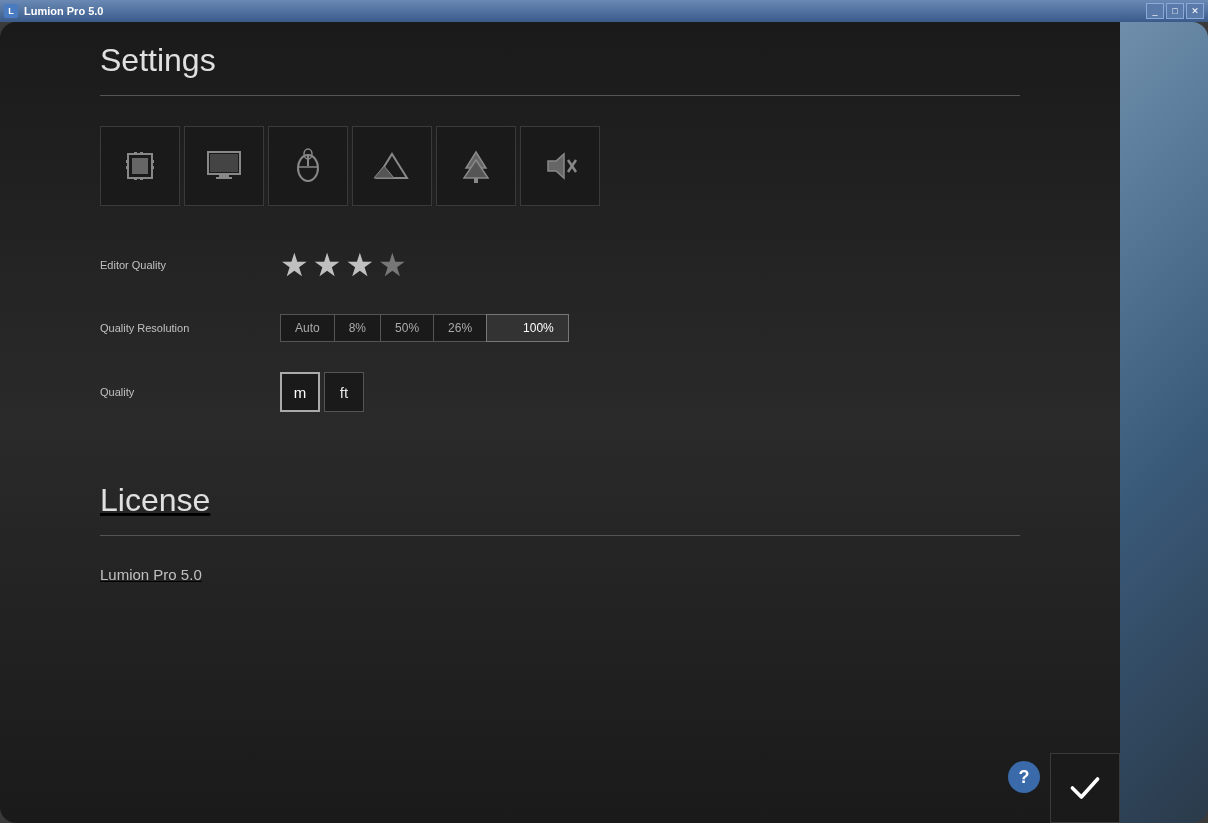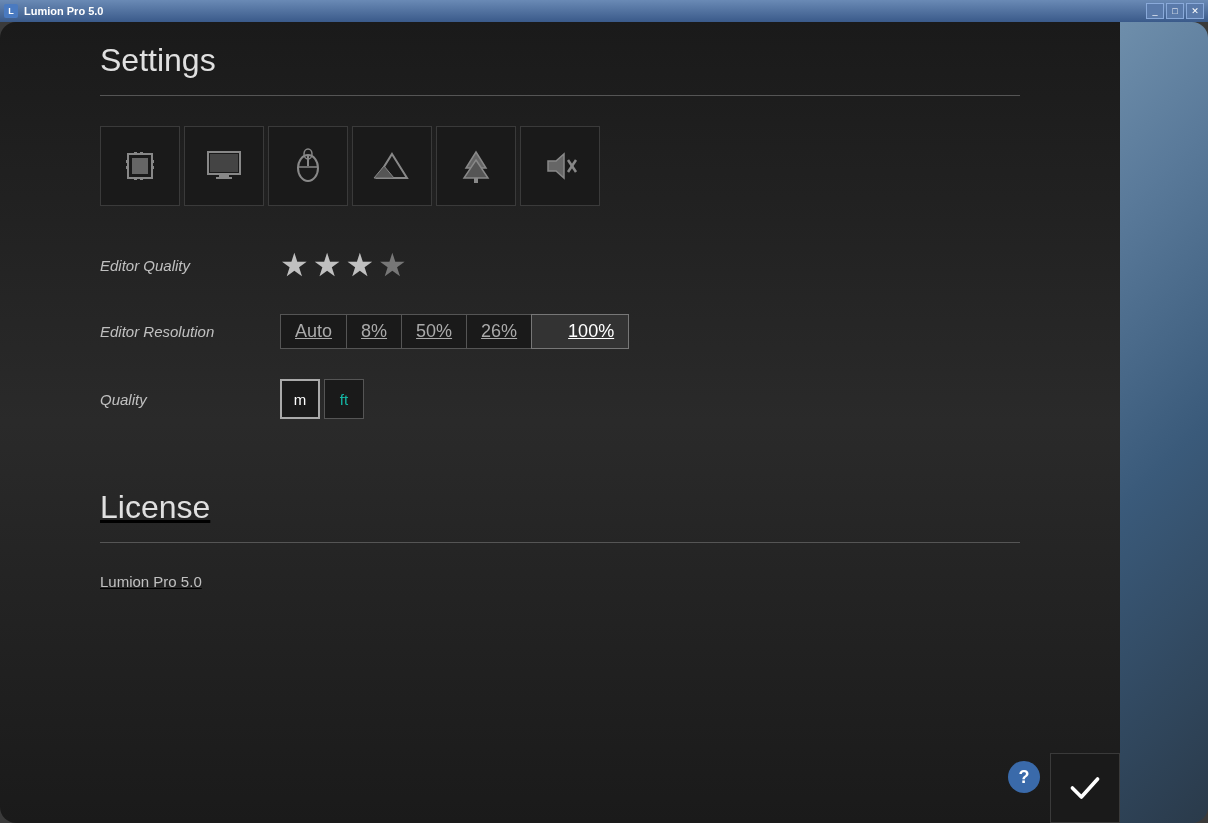--- a/index.html
+++ b/index.html
@@ -147,24 +147,23 @@
     
     .settings-row {
       display: flex;
       align-items: center;
       margin-bottom: 30px;
       gap: 40px;
     }
 
     .settings-label {
       color: #c0c0c0;
-      font-size: 15px;
+      font-size: 11px;
       width: 140px;
       flex-shrink: 0;
-      font-style: italic;
     }
 
     
     .stars-container {
       display: flex;
       gap: 4px;
     }
 
     .star {
       font-size: 32px;
@@ -180,24 +179,23 @@
     .resolution-buttons {
       display: flex;
       gap: 0;
     }
 
     .res-btn {
       padding: 6px 14px;
       background: #1a1a1a;
       border: 1px solid #555;
       color: #aaa;
-      font-size: 18px;
+      font-size: 12px;
       cursor: pointer;
       border-right: none;
-      text-decoration: underline;
     }
 
     .res-btn:last-child {
       border-right: 1px solid #555;
       padding-left: 36px;
     }
 
     .res-btn.active {
       background: #333;
       color: white;
@@ -213,21 +211,21 @@
     .measure-buttons {
       display: flex;
       gap: 4px;
     }
 
     .measure-btn {
       width: 40px;
       height: 40px;
       background: #1a1a1a;
       border: 1px solid #555;
-      color: #14b8a6;
+      color: #e5e5e5;
       font-size: 15px;
       cursor: pointer;
       display: flex;
       align-items: center;
       justify-content: center;
     }
 
     .measure-btn.active {
       border: 2px solid #aaa;
       color: white;
@@ -385,21 +383,21 @@
           <div class="settings-label">Editor Quality</div>
           <div class="stars-container">
             <span class="star active">★</span>
             <span class="star active">★</span>
             <span class="star active">★</span>
             <span class="star">★</span>
           </div>
         </div>
 
         <div class="settings-row">
-          <div class="settings-label">Editor Resolution</div>
+          <div class="settings-label">Quality Resolution</div>
           <div class="resolution-buttons">
             <button class="res-btn">Auto</button>
             <button class="res-btn">8%</button>
             <button class="res-btn">50%</button>
             <button class="res-btn">26%</button>
             <button class="res-btn active">100%</button>
           </div>
         </div>
 
         <div class="settings-row">

